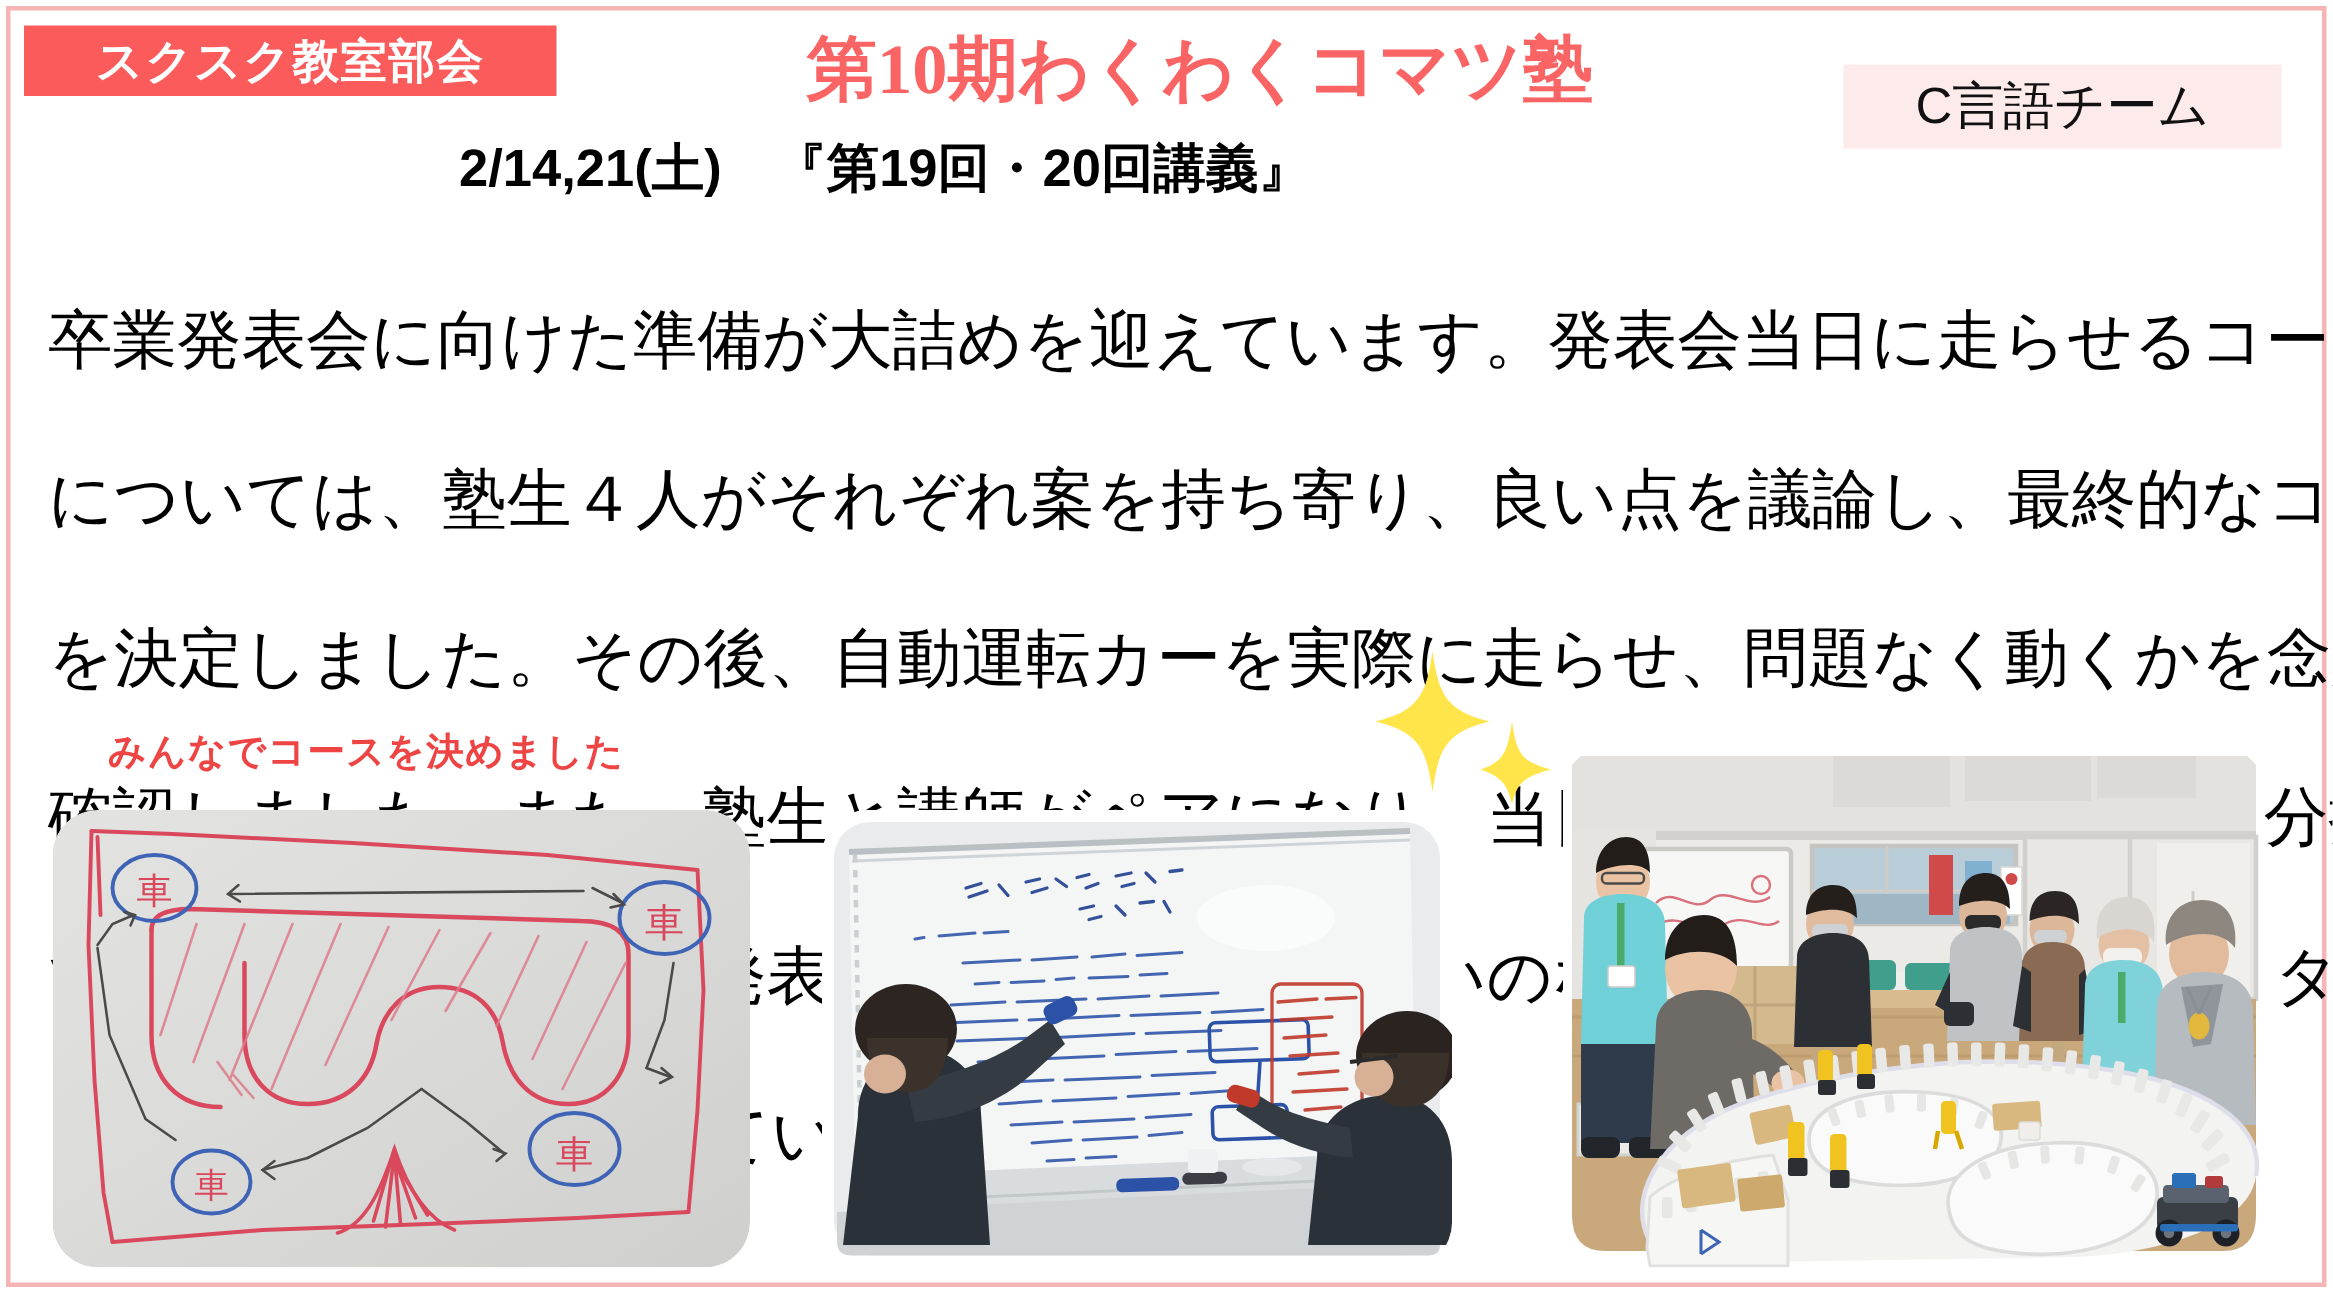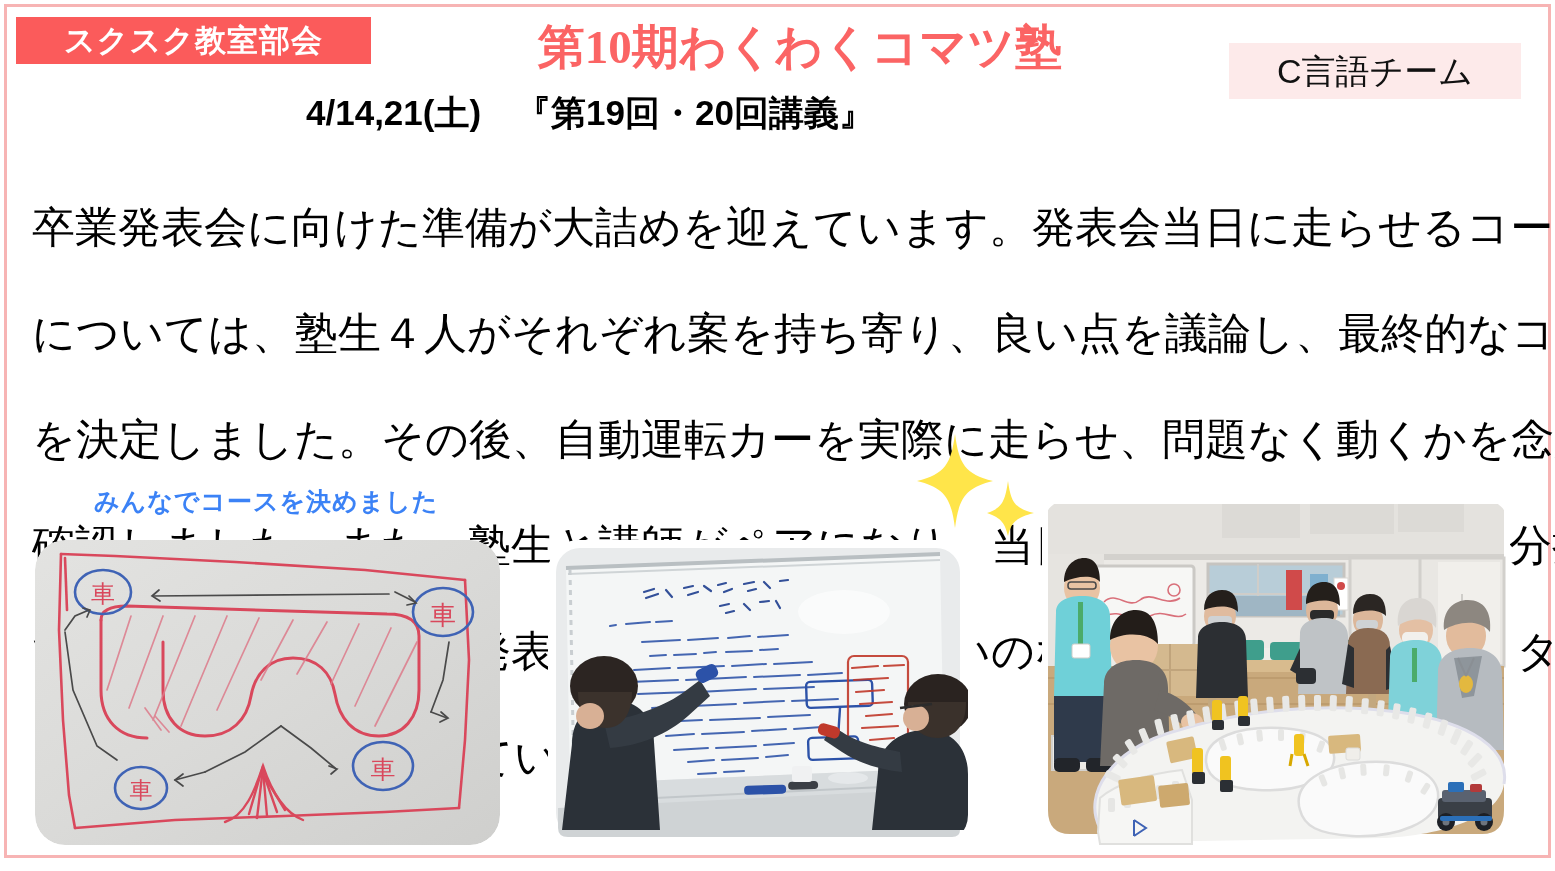--- a/index.html
+++ b/index.html
@@ -124,25 +124,24 @@
     white-space: nowrap;
   }
 
   
   .photo-caption {
     position: absolute;
     left: 72px;
     top: 489px;
     font-size: 25px;
     font-weight: bold;
-    color: #3b82f6;
+    color: #ef4444;
     letter-spacing: 1px;
     line-height: 1;
     white-space: nowrap;
-    margin-left: 22px;
   }
 
   
   .sparkles {
     position: absolute;
     left: 915px;
     top: 432px;
     width: 125px;
     height: 105px;
   }
@@ -167,21 +166,21 @@
   <div class="page-frame"></div>
 
   <div class="header">
 
     <div class="dept-badge">スクスク教室部会</div>
 
     <div class="main-title">第10期わくわくコマツ塾</div>
 
     <div class="team-badge">C言語チーム</div>
 
-    <div class="subtitle">4/14,21(土)　『第19回・20回講義』</div>
+    <div class="subtitle">2/14,21(土)　『第19回・20回講義』</div>
   </div>
 
   <div class="body-text">
     <span class="body-line">卒業発表会に向けた準備が大詰めを迎えています。発表会当日に走らせるコース</span>
     <span class="body-line">については、塾生４人がそれぞれ案を持ち寄り、良い点を議論し、最終的なコース</span>
     <span class="body-line">を決定しました。その後、自動運転カーを実際に走らせ、問題なく動くかを念入りに</span>
     <span class="body-line">確認しました。また、塾生と講師がペアになり、当日発表予定の資料も役割分担し</span>
     <span class="body-line">て作成を進めました。発表まで残りわずか。悔いのない発表会になるようスタッフ一</span>
     <span class="body-line">同しっかりサポートしていきます。</span>
   </div>

